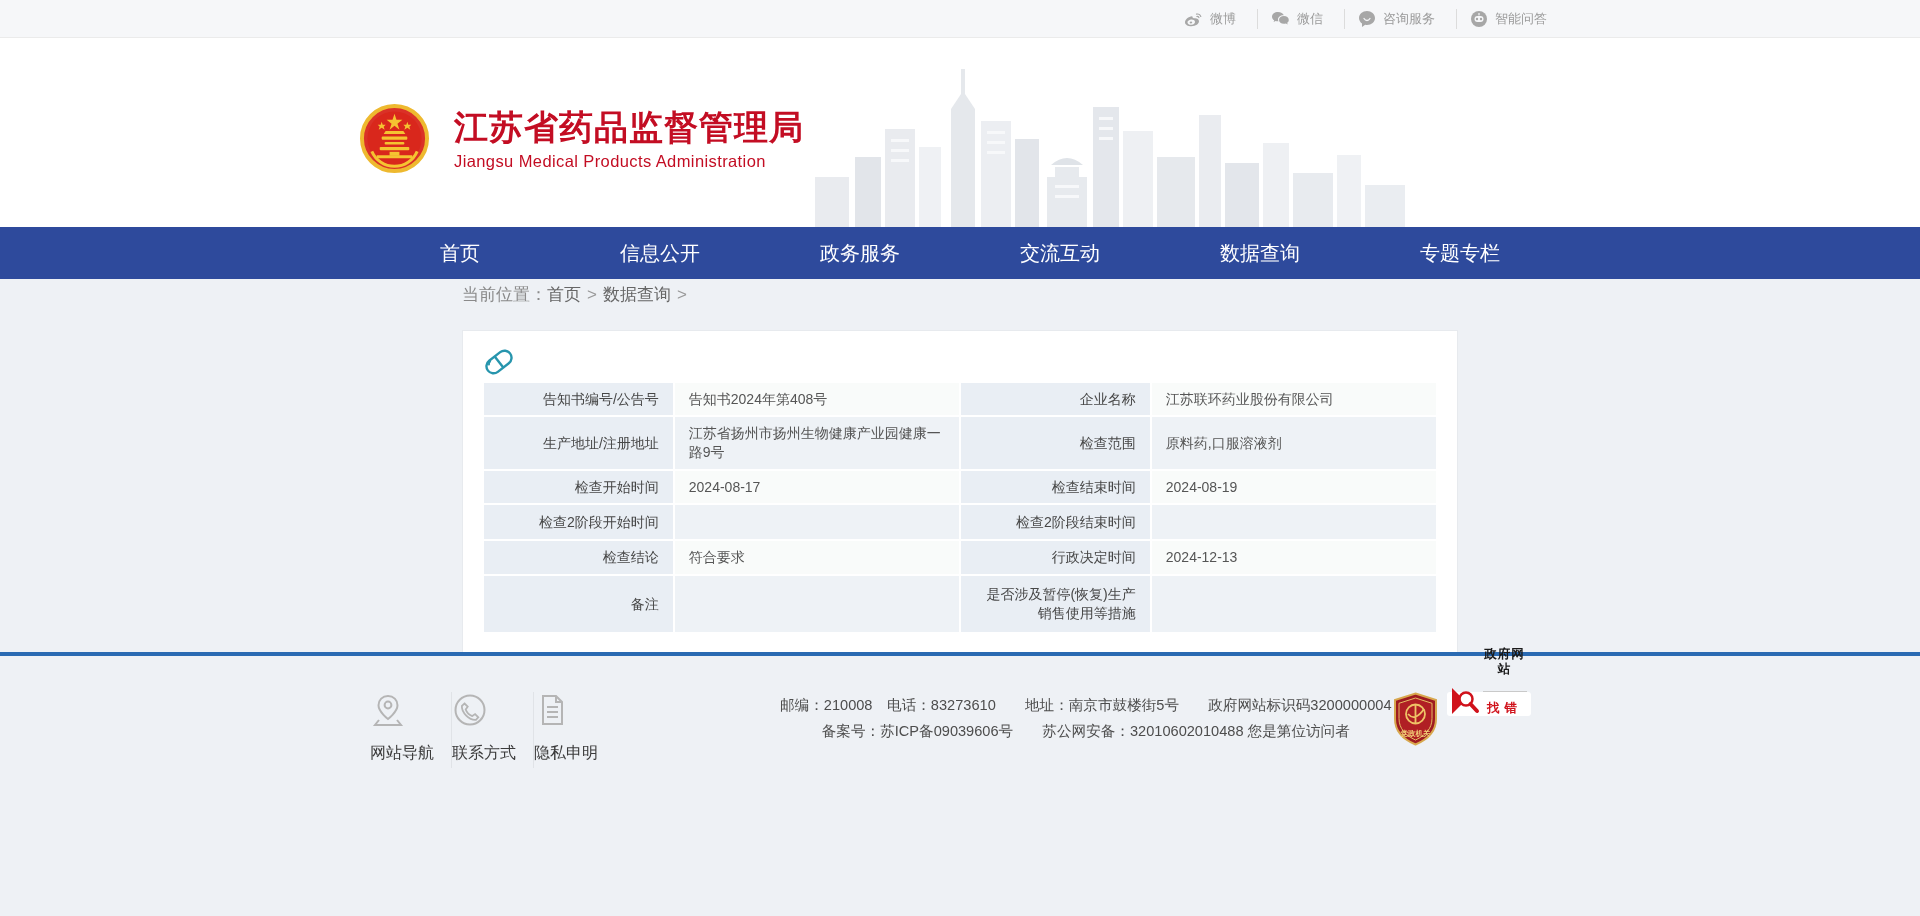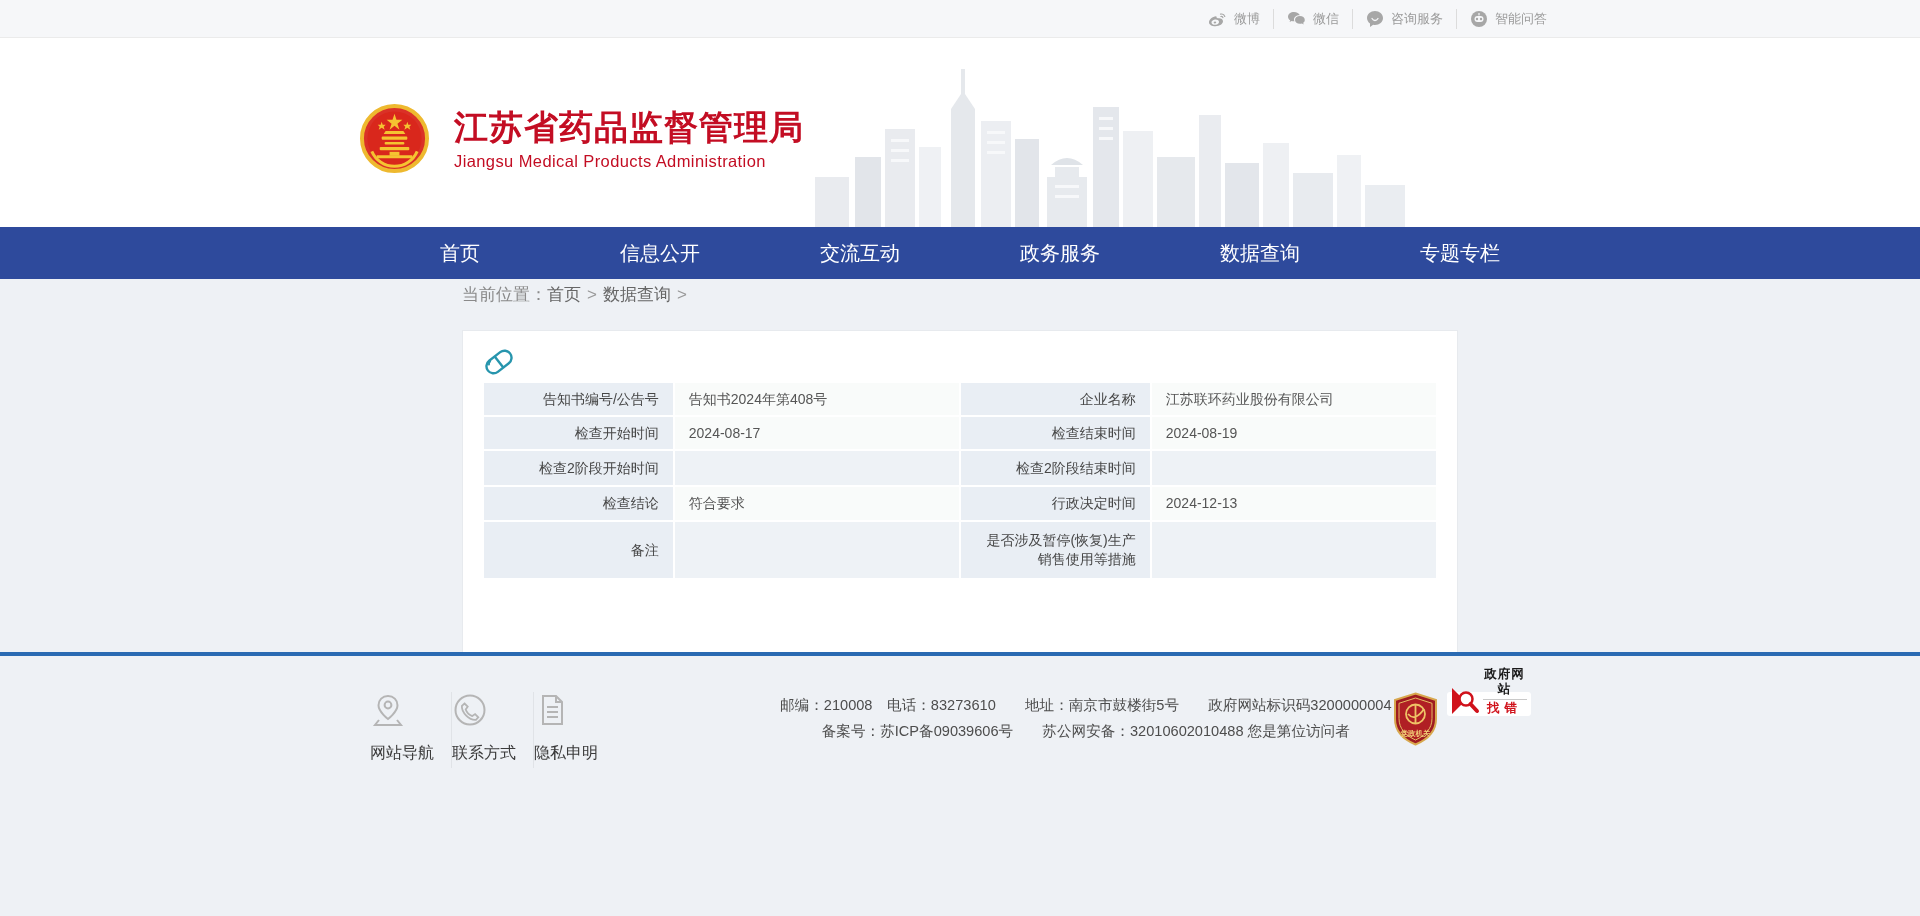--- a/index.html
+++ b/index.html
@@ -5,21 +5,21 @@
   * { margin:0; padding:0; }
   body {
     width:1920px; height:916px; overflow:hidden;
     background:#eef1f5;
     font-family:"Liberation Sans","DejaVu Sans",sans-serif;
     color:#333;
   }
 
   
   .topbar { height:37px; background:#f6f7f9; border-bottom:1px solid #ebebeb; }
-  .topbar-inner { width:1200px; margin:0 auto; height:100%; display:flex; justify-content:flex-end; align-items:center; }
+  .topbar-inner { width:1200px; margin:0 auto; height:100%; display:flex; justify-content:flex-end; align-items:center;gap:8px; }
   .topbar-item { display:flex; align-items:center; gap:7px; padding:0 13px; font-size:13px; color:#9b9b9b; cursor:pointer; height:20px; }
   .topbar-item + .topbar-item { border-left:1px solid #dcdcdc;align-items:center; }
   .topbar-item svg { display:block; }
 
   
   .header { height:189px; background:#ffffff; position:relative; overflow:hidden; }
   .header-inner { width:1200px; margin:0 auto; height:100%; position:relative; }
   .skyline { position:absolute; left:455px; bottom:0; width:600px; height:158px; }
   .logo-row { position:absolute; left:0; top:66px; display:flex; align-items:center; cursor:pointer; }
   .emblem { width:69px; height:69px; margin-right:25px; flex:0 0 auto; }
@@ -58,21 +58,21 @@
   .flink { width:81px; text-align:left; cursor:pointer; padding-bottom:4px; }
   .flink + .flink { border-left:1px solid #e0e3e7; }
   .flink svg { display:inline-block; }
   .flink-label { margin-top:11px; font-size:16px; color:#3b3b3b; }
   .ftext { margin-left:165px; text-align:center; font-size:14.6px; color:#4d4d4d; line-height:26px; white-space:nowrap; }
   .fbadges { margin-left:auto; margin-right:54px; display:flex; align-items:flex-start; gap:8px; }
   .badge-shield { cursor:pointer; }
   .badge-zhaocuo { cursor:pointer; width:84px; height:24px; background:#ffffff; border-radius:3px; display:flex; align-items:flex-end; padding:0 4px 0 3px; box-sizing:border-box; }
   .bz-text { margin-left:3px; text-align:center; flex:1; }
   .bz-site { font-size:12.5px; font-weight:bold; color:#1a1a1a; letter-spacing:1px; line-height:15px; }
-  .bz-find { font-size:12.5px; font-weight:bold; color:#d0121b; letter-spacing:5px; line-height:16px; margin-top:2px; border-top:1px solid #c9c9c9; padding-top:0; }
+  .bz-find { font-size:12.5px; font-weight:bold; color:#d0121b; letter-spacing:5px; line-height:16px; margin-top:14px; border-top:1px solid #c9c9c9; padding-top:8px; }
 </style>
 </head>
 <body>
 
 <div class="topbar">
   <div class="topbar-inner">
     <div class="topbar-item">
       <span>
         <svg width="19" height="16" viewBox="0 0 19 16">
             <path fill="#a7a7a7" d="M8,5.2C4.6,5.6,1,8.3,1,11.2c0,2.5,3,4,6.4,4c4.4,0,7.6-2.4,7.6-4.9c0-2.1-2.1-3.3-4.4-3.1C10,7.3,8.8,7,8.6,6.5C8.4,6,8.7,5.5,8,5.2z M7.6,13.8c-2.1,0.3-3.9-0.7-4.1-2.1c-0.2-1.4,1.3-2.8,3.4-3.1c2.1-0.3,3.9,0.7,4.1,2.1C11.2,12.2,9.7,13.5,7.6,13.8z M6.8,10.4c-0.7,0.1-1.2,0.7-1.1,1.3c0.1,0.5,0.7,0.8,1.4,0.7c0.7-0.1,1.2-0.7,1.1-1.2C8.1,10.6,7.5,10.3,6.8,10.4z"></path>
@@ -174,22 +174,22 @@
         <div class="title-en">Jiangsu Medical Products Administration</div>
       </div>
     </div>
   </div>
 </div>
 
 <div class="nav">
   <div class="nav-inner">
     <div class="nav-item">首页</div>
     <div class="nav-item">信息公开</div>
+    <div class="nav-item">政务服务</div>
     <div class="nav-item">交流互动</div>
-    <div class="nav-item">政务服务</div>
     <div class="nav-item">数据查询</div>
     <div class="nav-item">专题专栏</div>
   </div>
 </div>
 
 <div class="main">
   <div class="crumb">
     <span>当前位置：</span><span class="lnk">首页</span><span class="sep">&gt;</span><span class="lnk">数据查询</span><span class="sep">&gt;</span>
   </div>
 
@@ -211,20 +211,26 @@
           <col class="c-lbl">
           <col class="c-val">
         </colgroup>
       <tbody>
           <tr class="h34 odd">
         <td class="lbl">告知书编号/公告号</td>
         <td class="val">告知书2024年第408号</td>
         <td class="lbl">企业名称</td>
         <td class="val">江苏联环药业股份有限公司</td>
       </tr>
+      <tr class="h54 even">
+        <td class="lbl">生产地址/注册地址</td>
+        <td class="val">江苏省扬州市扬州生物健康产业园健康一路9号</td>
+        <td class="lbl">检查范围</td>
+        <td class="val">原料药,口服溶液剂</td>
+      </tr>
       <tr class="h34 odd">
         <td class="lbl">检查开始时间</td>
         <td class="val">2024-08-17</td>
         <td class="lbl">检查结束时间</td>
         <td class="val">2024-08-19</td>
       </tr>
       <tr class="h36 even">
         <td class="lbl">检查2阶段开始时间</td>
         <td class="val"></td>
         <td class="lbl">检查2阶段结束时间</td>

